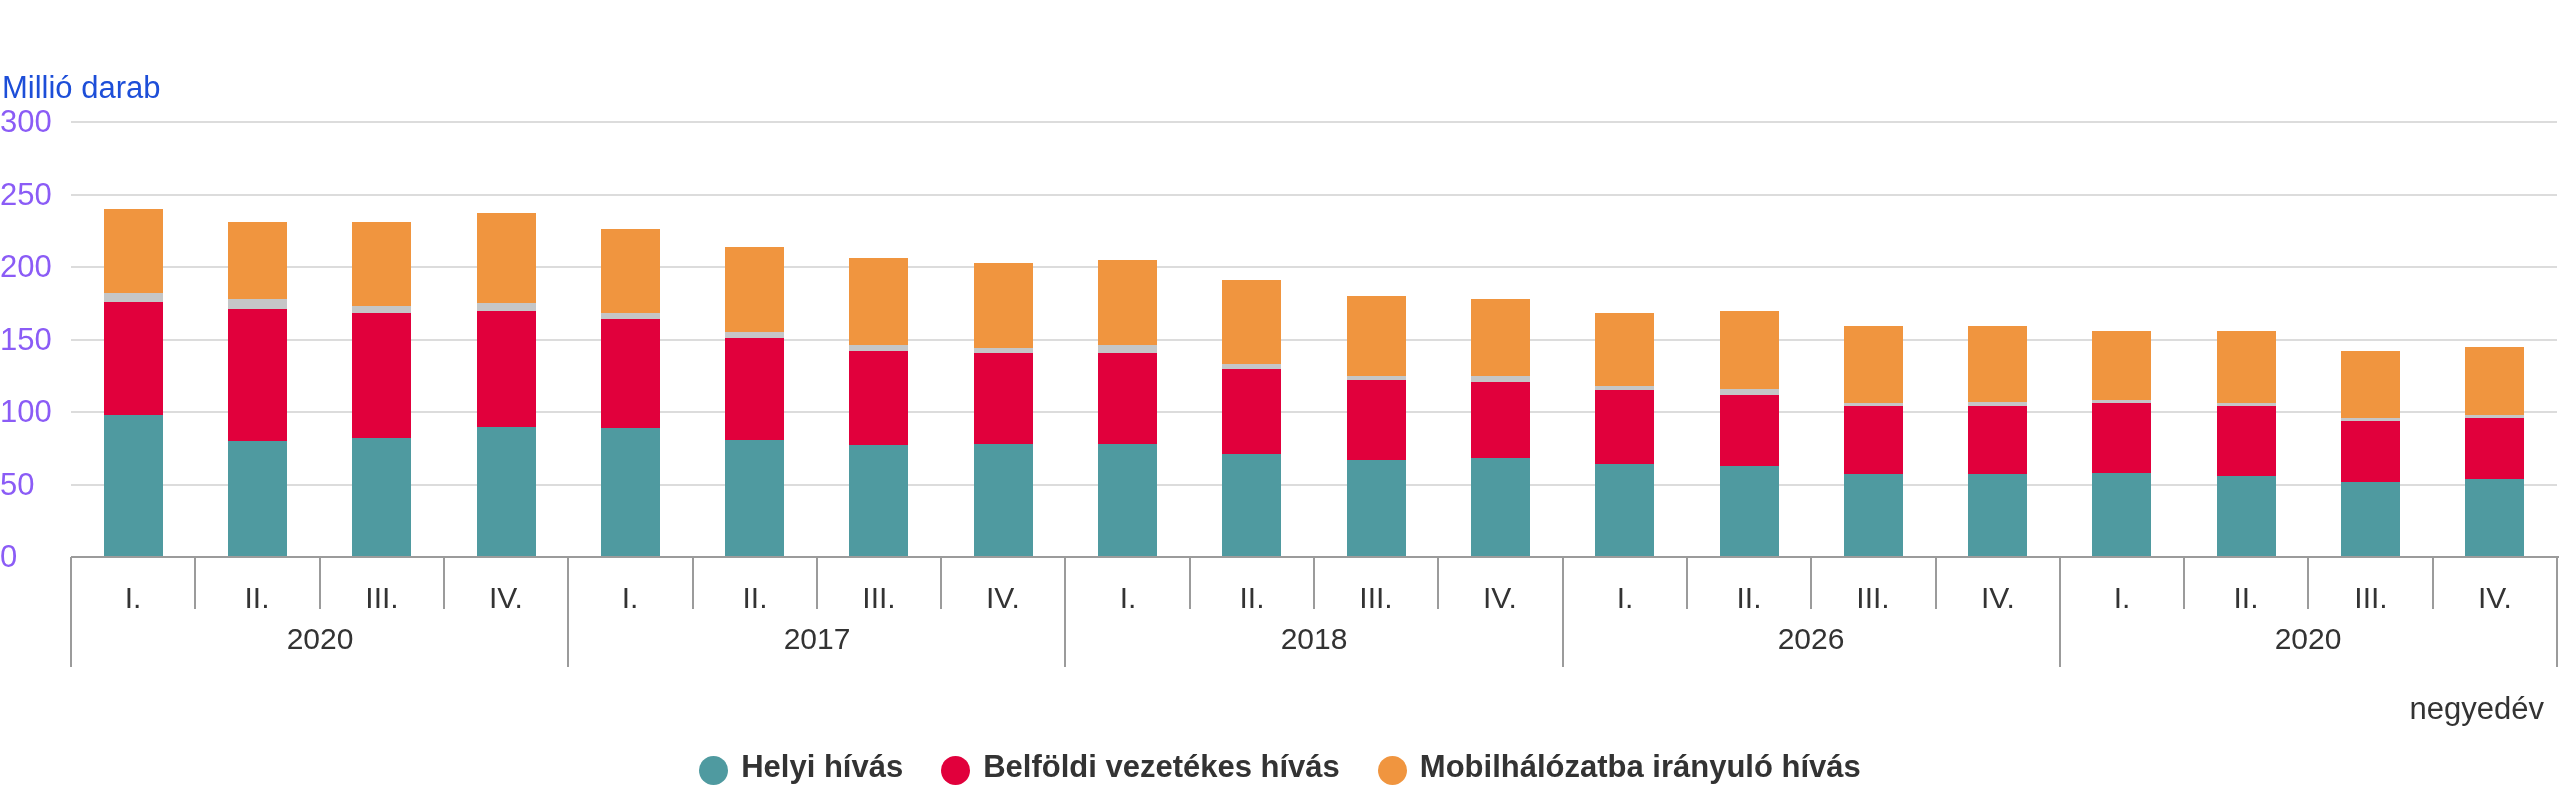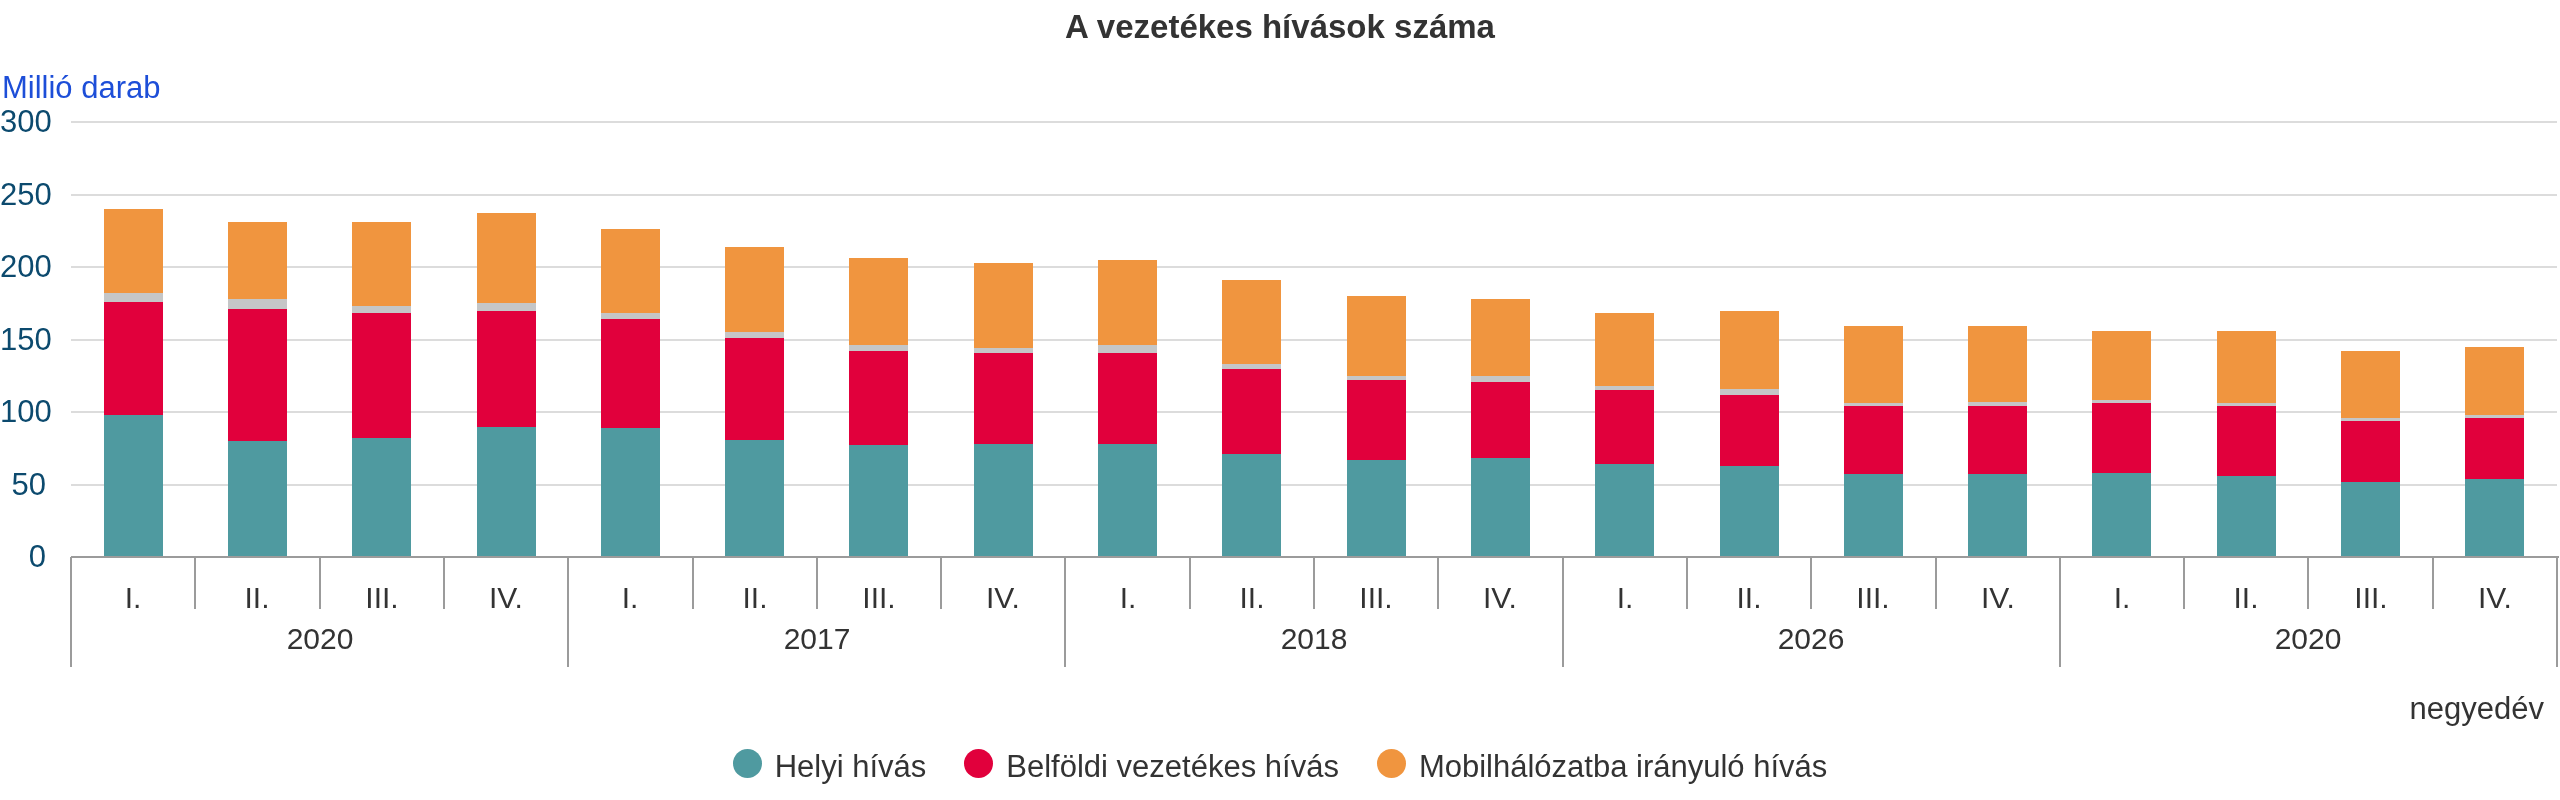--- a/index.html
+++ b/index.html
@@ -8,42 +8,41 @@
     font-family:"Liberation Sans", sans-serif;color:#333;
   }
   .chart-title{
     position:absolute;left:0;top:8px;width:100%;text-align:center;
     font-size:33px;font-weight:bold;color:#333;
   }
   .y-unit{position:absolute;left:2px;top:70px;font-size:31px;color:#1d4ed8;}
   .x-unit{position:absolute;right:16px;top:691px;font-size:31px;color:#333;}
   .gridline{position:absolute;height:2px;background:#dcdcdc;}
   .y-tick-label{
-    position:absolute;left:0;width:46px;text-align:right;
-    font-size:31px;line-height:34px;color:#0c4a6e;
+    position:absolute;left:0;width:46px;text-align:left;
+    font-size:31px;line-height:34px;color:#8b5cf6;
   }
   .axis-line{position:absolute;height:2px;background:#9b9b9b;}
   .x-tick{position:absolute;width:2px;background:#9b9b9b;}
   .bar-seg{position:absolute;}
   .q-label,.yr-label{
     position:absolute;text-align:center;font-size:30px;color:#333;line-height:32px;
   }
   .legend{
     position:absolute;left:0;top:749px;width:100%;
     display:flex;justify-content:center;align-items:center;
   }
-  .legend-item{display:flex;align-items:flex-start;margin:0 19px;}
+  .legend-item{display:flex;align-items:flex-end;margin:0 19px;font-weight:bold;}
   .legend-swatch{width:29px;height:29px;border-radius:50%;margin-right:13px;flex:0 0 auto;}
   .legend-label{font-size:31px;color:#333;white-space:nowrap;}
 </style>
 </head>
 <body>
 
 <div id="screen">
-  <div class="chart-title">A vezetékes hívások száma</div>
   <div class="y-unit">Millió darab</div>
 
   <div id="grid-layer">
       <div class="gridline" style="left: 71px; width: 2486px; top: 484px; background: rgb(220, 220, 220);"></div>
       <div class="gridline" style="left: 71px; width: 2486px; top: 411px; background: rgb(220, 220, 220);"></div>
       <div class="gridline" style="left: 71px; width: 2486px; top: 339px; background: rgb(220, 220, 220);"></div>
       <div class="gridline" style="left: 71px; width: 2486px; top: 266px; background: rgb(220, 220, 220);"></div>
       <div class="gridline" style="left: 71px; width: 2486px; top: 194px; background: rgb(220, 220, 220);"></div>
       <div class="gridline" style="left: 71px; width: 2486px; top: 121px; background: rgb(220, 220, 220);"></div>
     </div>

